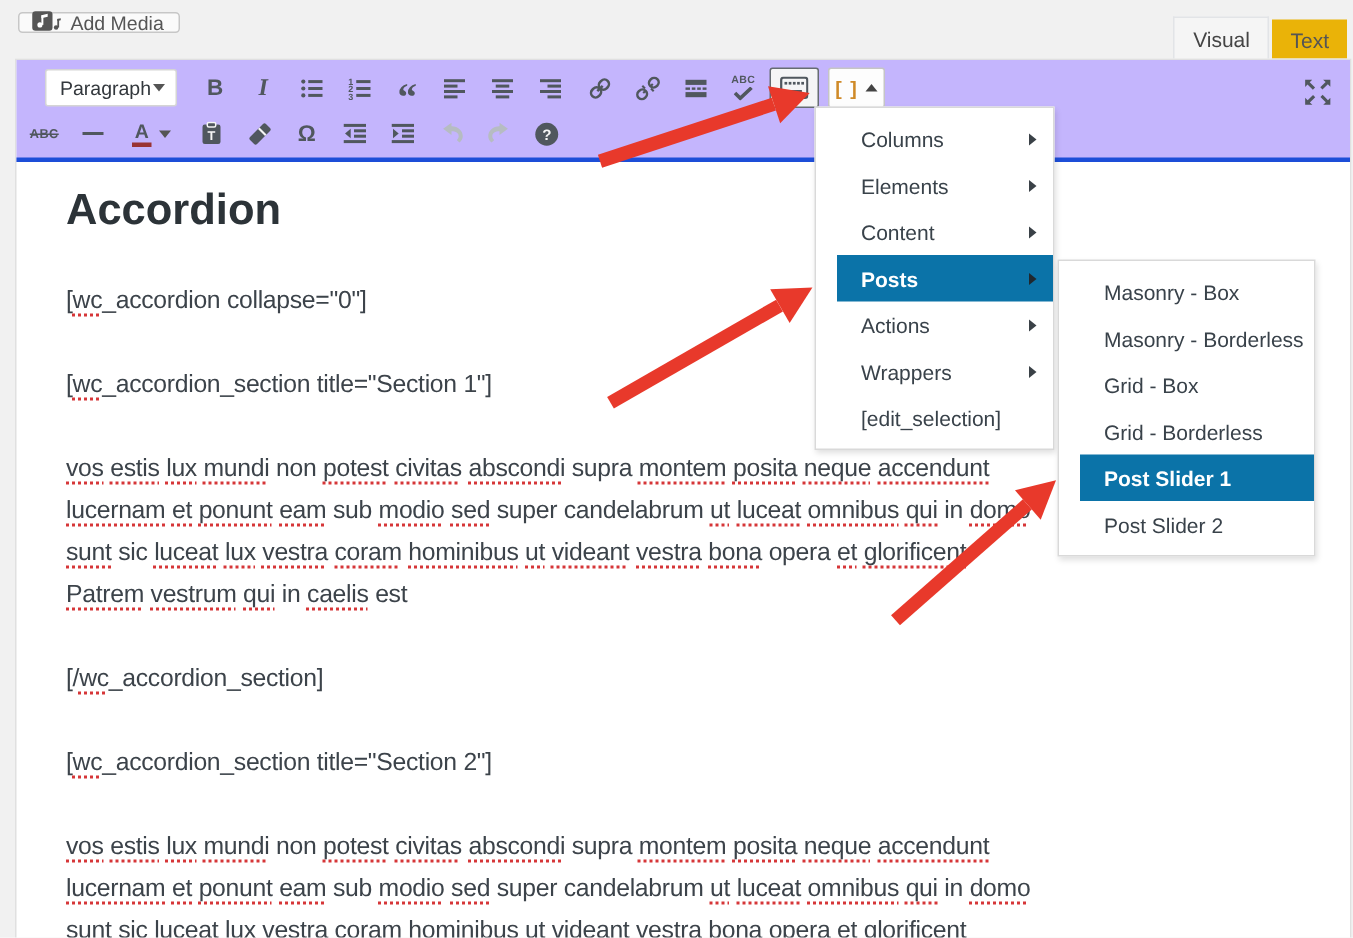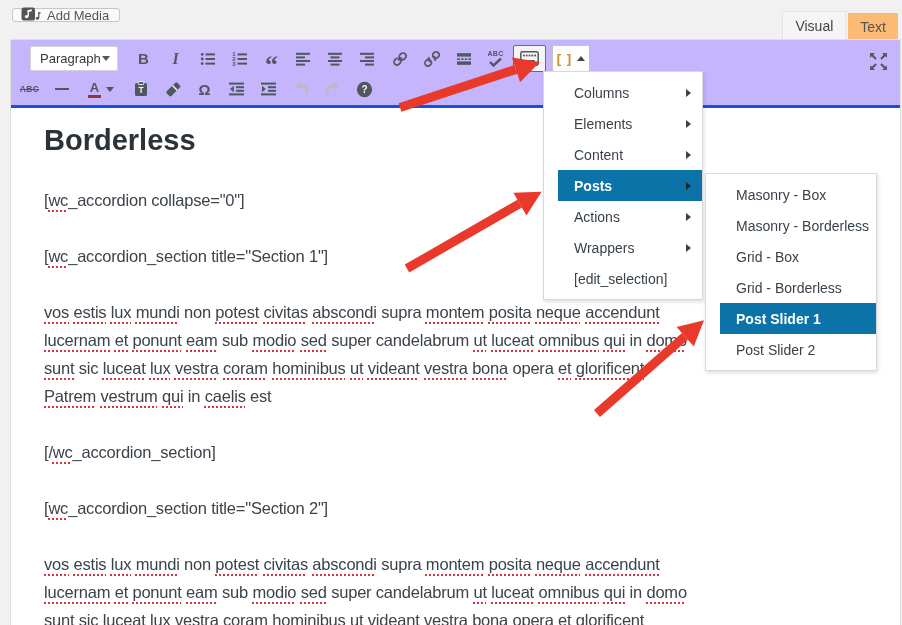--- a/index.html
+++ b/index.html
@@ -6,21 +6,21 @@
     background:#f1f1f1;font-family:"Liberation Sans",sans-serif;position:relative;}
   *{box-sizing:border-box;}
 
   
   .add-media{position:absolute;left:12px;top:8px;height:14px;display:flex;align-items:center;gap:6px;
     background:#fafafa;border:1px solid #c7c7c7;border-radius:3px;padding:0 10px 0 8px;
     font-size:13px;color:#555;cursor:pointer;}
   .tabs{position:absolute;right:4px;top:11px;display:flex;align-items:flex-end;height:29px;}
   .tab{font-size:14px;padding:6px 12px 21px;color:#555;cursor:pointer;}
   .tab.active{background:#f5f5f5;border:1px solid #e2e4e7;border-bottom:none;color:#444;height:29px;}
-  .tab.inactive{background:#fdba74;margin-left:2px;height:27px;}
+  .tab.inactive{background:#eab308;margin-left:2px;height:27px;}
 
   
   .editor{position:absolute;left:10px;top:39px;width:891px;height:590px;background:#fff;
     border:1px solid #e0e0e0;}
   .toolbar{position:relative;background:#c4b5fd;border-bottom:3px solid #1d4ed8;padding:5px 6px 3px 19px;}
   .trow{display:flex;align-items:center;gap:3px;}
   .trow.r1{margin-bottom:4px;}
   .trow.r2{padding-left:0;margin-left:-17px;padding-left:2px;}
   .tbtn{width:29px;height:26px;display:inline-flex;align-items:center;justify-content:center;
     color:#50575e;border:1px solid transparent;border-radius:2px;cursor:pointer;flex:none;position:relative;}
@@ -291,21 +291,21 @@
         <svg width="21" height="21" viewBox="0 0 20 20" fill="currentColor">
           <path d="M2 2 h4.5 L4.9 3.6 8.3 7 6.9 8.4 3.5 5 2 6.6 Z"></path>
           <path d="M18 2 v4.5 L16.4 4.9 13 8.3 11.6 6.9 15 3.5 13.4 2 Z"></path>
           <path d="M2 18 v-4.5 L3.6 15.1 7 11.7 8.4 13.1 5 16.5 6.6 18 Z"></path>
           <path d="M18 18 h-4.5 l1.6-1.6 -3.4-3.4 1.4-1.4 3.4 3.4 1.5-1.5 Z"></path>
         </svg>
       </div>
   </div>
 
   <div class="content">
-    <h1>Borderless</h1>
+    <h1>Accordion</h1>
     <p class="cpara"><span>[</span><span class="u">wc</span><span>_accordion collapse="0"]</span></p>
     <p class="cpara"><span>[</span><span class="u">wc</span><span>_accordion_section title="Section 1"]</span></p>
     <div class="cpara">
         <div class="tline"><span class="u">vos</span> <span class="u">estis</span> <span class="u">lux</span> <span class="u">mundi</span> <span>non</span> <span class="u">potest</span> <span class="u">civitas</span> <span class="u">abscondi</span> <span>supra</span> <span class="u">montem</span> <span class="u">posita</span> <span class="u">neque</span> <span class="u">accendunt</span></div>
         <div class="tline"><span class="u">lucernam</span> <span class="u">et</span> <span class="u">ponunt</span> <span class="u">eam</span> <span>sub</span> <span class="u">modio</span> <span class="u">sed</span> <span>super</span> <span>candelabrum</span> <span class="u">ut</span> <span class="u">luceat</span> <span class="u">omnibus</span> <span class="u">qui</span> <span>in</span> <span class="u">domo</span></div>
         <div class="tline"><span class="u">sunt</span> <span>sic</span> <span class="u">luceat</span> <span class="u">lux</span> <span class="u">vestra</span> <span class="u">coram</span> <span class="u">hominibus</span> <span class="u">ut</span> <span class="u">videant</span> <span class="u">vestra</span> <span class="u">bona</span> <span>opera</span> <span class="u">et</span> <span class="u">glorificent</span></div>
         <div class="tline"><span class="u">Patrem</span> <span class="u">vestrum</span> <span class="u">qui</span> <span>in</span> <span class="u">caelis</span> <span>est</span></div>
       </div>
     <p class="cpara"><span>[/</span><span class="u">wc</span><span>_accordion_section]</span></p>
     <p class="cpara"><span>[</span><span class="u">wc</span><span>_accordion_section title="Section 2"]</span></p>

